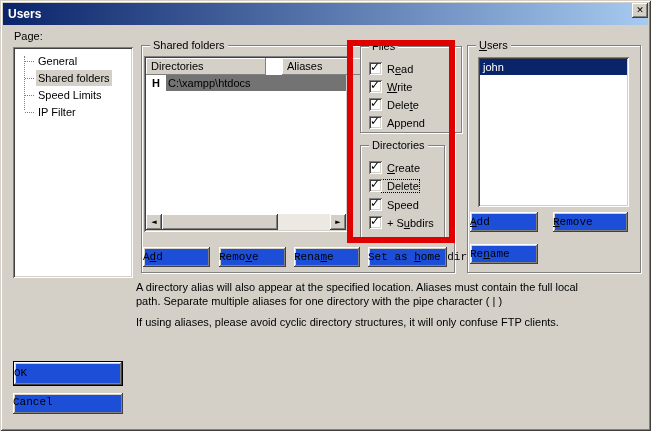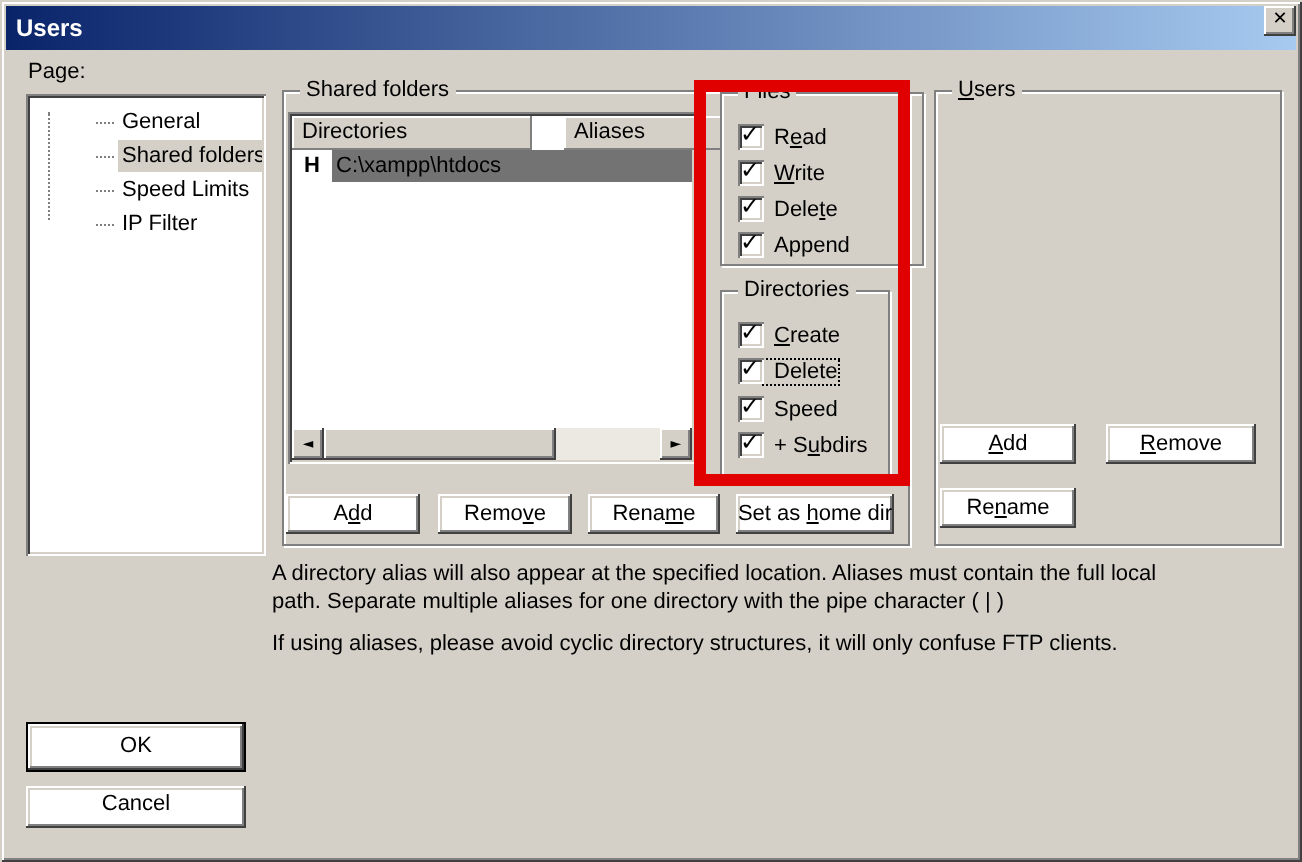--- a/index.html
+++ b/index.html
@@ -26,45 +26,45 @@
   #title-text { color:#fff; font-weight:bold; font-size:12px; padding-left:5px; }
   #close-btn {
     position:absolute; right:3px; top:3px; width:16px; height:15px;
     background:#d4d0c8; text-align:center;
     box-shadow: inset -1px -1px 0 #404040, inset 1px 1px 0 #ffffff, inset -2px -2px 0 #808080;
     font-family:"DejaVu Sans", sans-serif; font-size:9px; font-weight:bold; line-height:14px;
     cursor:default;
   }
   
   .btn {
-    position:absolute; background:#ffffff; text-align:center;
+    position:absolute; background:#1d4ed8; 
     box-shadow: inset -1px -1px 0 #404040, inset 1px 1px 0 #ffffff,
                 inset -2px -2px 0 #808080, inset 2px 2px 0 #d4d0c8;
-    line-height:20px; cursor:default; white-space:nowrap;
+    line-height:20px; cursor:default; white-space:nowrap;font-family:Liberation Mono, monospace;
   }
   .btn-default { border:1px solid #000; }
   .sunken {
     background:#fff;
     box-shadow: inset 1px 1px 0 #808080, inset -1px -1px 0 #ffffff,
                 inset 2px 2px 0 #404040, inset -2px -2px 0 #d4d0c8;
   }
   .group {
     position:absolute;
     border:1px solid #808080;
     box-shadow: inset 1px 1px 0 #ffffff, 1px 1px 0 #ffffff;
   }
   .group-label {
     position:absolute; top:-8px; left:8px; background:#d4d0c8; padding:0 3px;
     line-height:14px; white-space:nowrap;
   }
   u { text-decoration:underline; }
   
   #page-label { position:absolute; left:14px; top:30px; }
   #page-tree { position:absolute; left:13px; top:47px; width:120px; height:231px; }
-  .tree-inner { position:absolute; inset:2px; background:#fff; overflow:hidden;padding-left:23px; }
+  .tree-inner { position:absolute; inset:2px; background:#fff; overflow:hidden; }
   .tree-vline { position:absolute; left:9px; top:7px; height:54px; border-left:1px dotted #808080; }
   .tree-item { position:relative; height:17px; line-height:16px; padding-left:21px; margin-top:0; }
   .tree-item::before { content:""; position:absolute; left:10px; top:8px; width:9px; border-top:1px dotted #808080; }
   .tree-item:first-of-type { margin-top:4px; }
   .tree-label { display:inline-block; padding:0 2px; white-space:nowrap; }
   .tree-item.selected .tree-label { background:#d4d0c8; }
   
   #group-shared { left:141px; top:45px; width:314px; height:228px; }
   #folder-list { position:absolute; left:2px; top:10px; width:204px; height:176px; }
   .hdr {
@@ -219,20 +219,23 @@
     </div>
   </div>
 
   <div class="btn" style="left:143px; top:247px; width:67px; height:20px;">A<u>d</u>d</div>
   <div class="btn" style="left:219px; top:247px; width:67px; height:20px;">Remo<u>v</u>e</div>
   <div class="btn" style="left:294px; top:247px; width:66px; height:20px;">Rena<u>m</u>e</div>
   <div class="btn" style="left:368px; top:247px; width:79px; height:20px;">Set as <u>h</u>ome dir</div>
 
   <div id="group-users" class="group">
     <span class="group-label"><u>U</u>sers</span>
+    <div id="users-list" class="sunken">
+      <div id="user-row">john</div>
+    </div>
   </div>
   <div class="btn" style="left:470px; top:212px; width:68px; height:20px;"><u>A</u>dd</div>
   <div class="btn" style="left:553px; top:212px; width:75px; height:20px;"><u>R</u>emove</div>
   <div class="btn" style="left:470px; top:244px; width:68px; height:20px;">Re<u>n</u>ame</div>
 
   <div class="note" id="note-alias">A directory alias will also appear at the specified location. Aliases must contain the full local
 path. Separate multiple aliases for one directory with the pipe character ( | )</div>
   <div class="note" id="note-cyclic">If using aliases, please avoid cyclic directory structures, it will only confuse FTP clients.</div>
 
   <div class="btn" style="left:13px; top:393px; width:110px; height:21px; line-height:19px;">Cancel</div>

